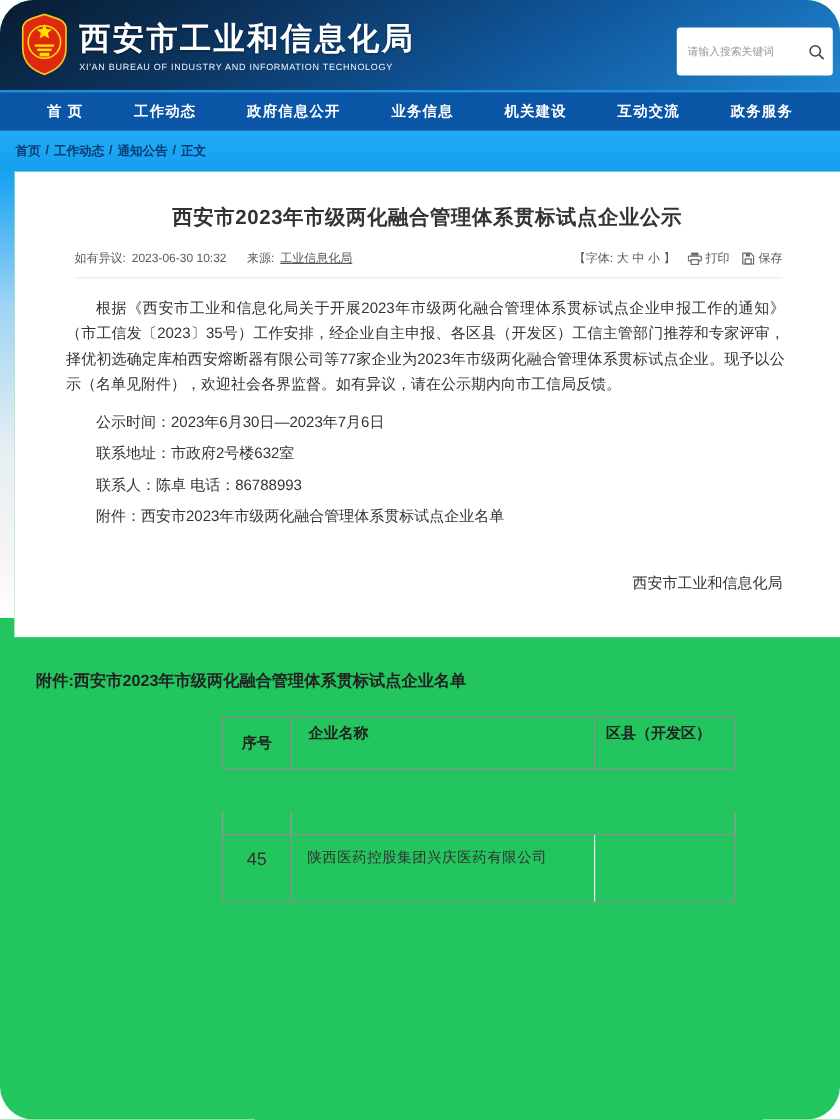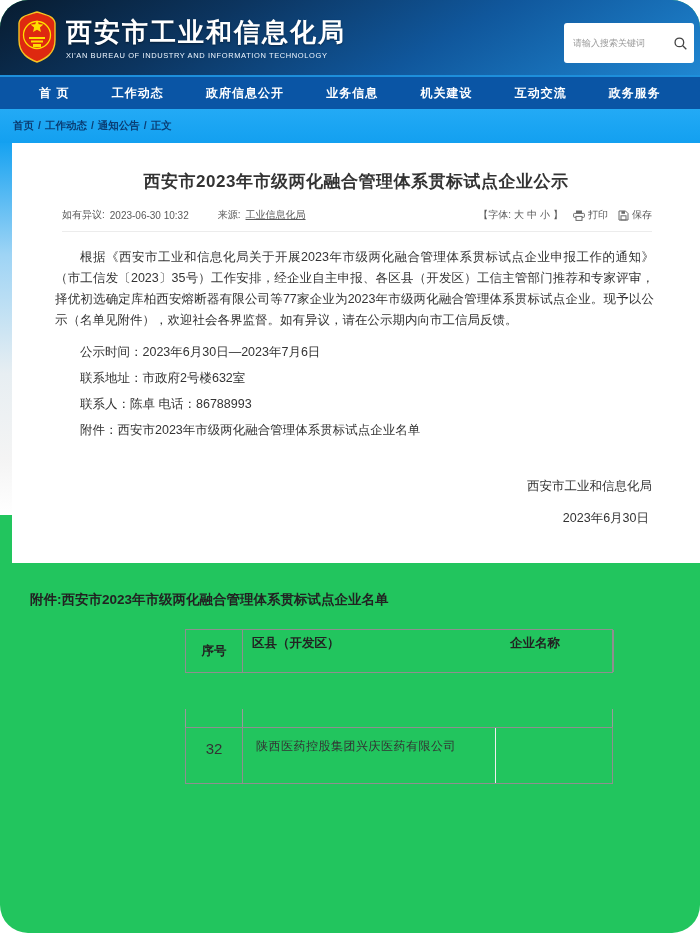--- a/index.html
+++ b/index.html
@@ -147,21 +147,21 @@
   <div class="content-wrap">
     <div class="left-strip"></div>
 
     <main class="card">
       <h1 class="article-title">西安市2023年市级两化融合管理体系贯标试点企业公示</h1>
 
       <div class="meta-row">
         <div class="meta-left">
           <span>如有异议:</span>
           <span>2023-06-30 10:32</span>
-          <span style="margin-left:24px;">来源:</span>
+          <span style="margin-left:12px;">来源:</span>
           <span class="meta-source-value">工业信息化局</span>
         </div>
         <div class="meta-right">
           <span class="font-size-widget">
             <span>【字体:</span>
             <span class="font-size-option">大</span>
             <span class="font-size-option">中</span>
             <span class="font-size-option">小</span>
             <span>】</span>
           </span>
@@ -190,40 +190,39 @@
 
       <div class="info-lines">
         <div class="info-line">公示时间：2023年6月30日—2023年7月6日</div>
         <div class="info-line">联系地址：市政府2号楼632室</div>
         <div class="info-line">联系人：陈卓 电话：86788993</div>
         <div class="info-line">附件：西安市2023年市级两化融合管理体系贯标试点企业名单</div>
       </div>
 
       <div class="signature-block">
         <div class="signature-org">西安市工业和信息化局</div>
-        <div class="signature-date">2023年6月30日</div>
       </div>
     </main>
 
     <section class="attachment">
       <div class="attachment-heading">附件:西安市2023年市级两化融合管理体系贯标试点企业名单</div>
 
       <div class="att-table">
         <div class="t-header">
           <div class="th th-no">序号</div>
+          <div class="th th-name">企业名称</div>
           <div class="th th-district">区县（开发区）</div>
-          <div class="th th-name">企业名称</div>
         </div>
         <div class="t-gap">
           <span class="stub stub-l"></span>
           <span class="stub stub-m"></span>
           <span class="stub stub-r"></span>
         </div>
         <div class="t-row">
-          <div class="td-no">32</div>
+          <div class="td-no">45</div>
           <div class="td-name">陕西医药控股集团兴庆医药有限公司</div>
           <div class="td-district"></div>
         </div>
       </div>
     </section>
   </div>
 
 </div>
 
 </body></html>

